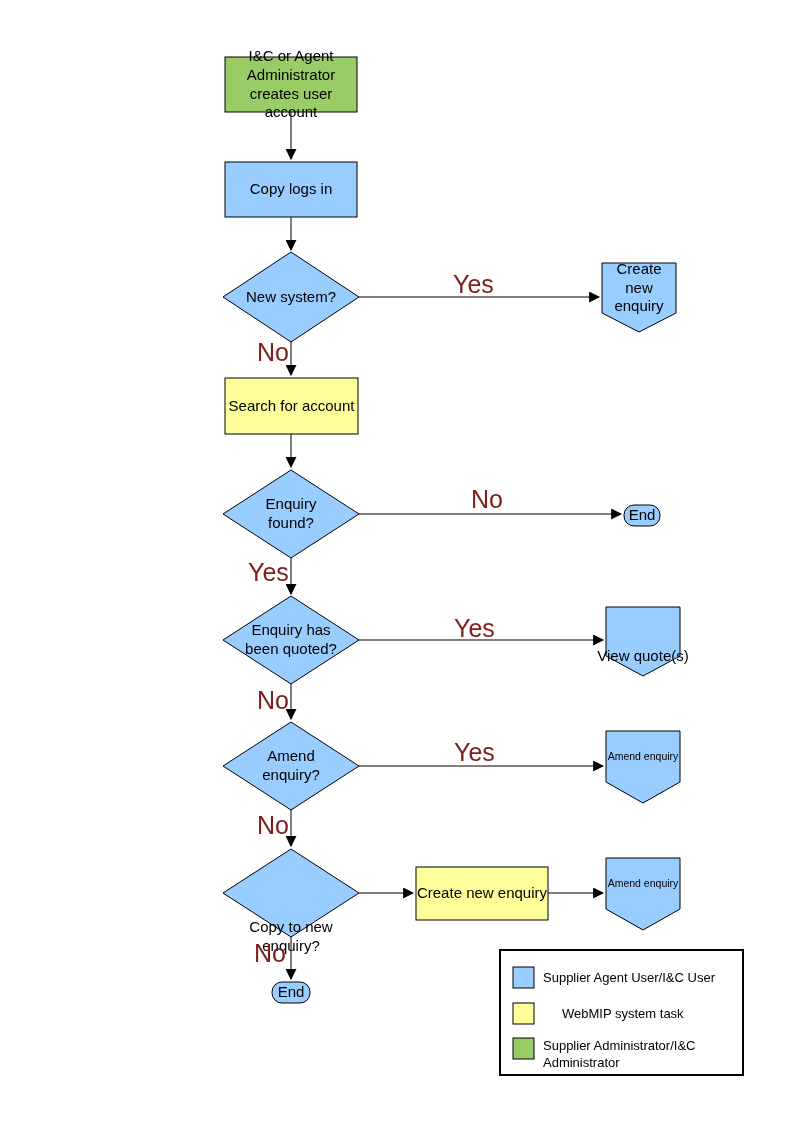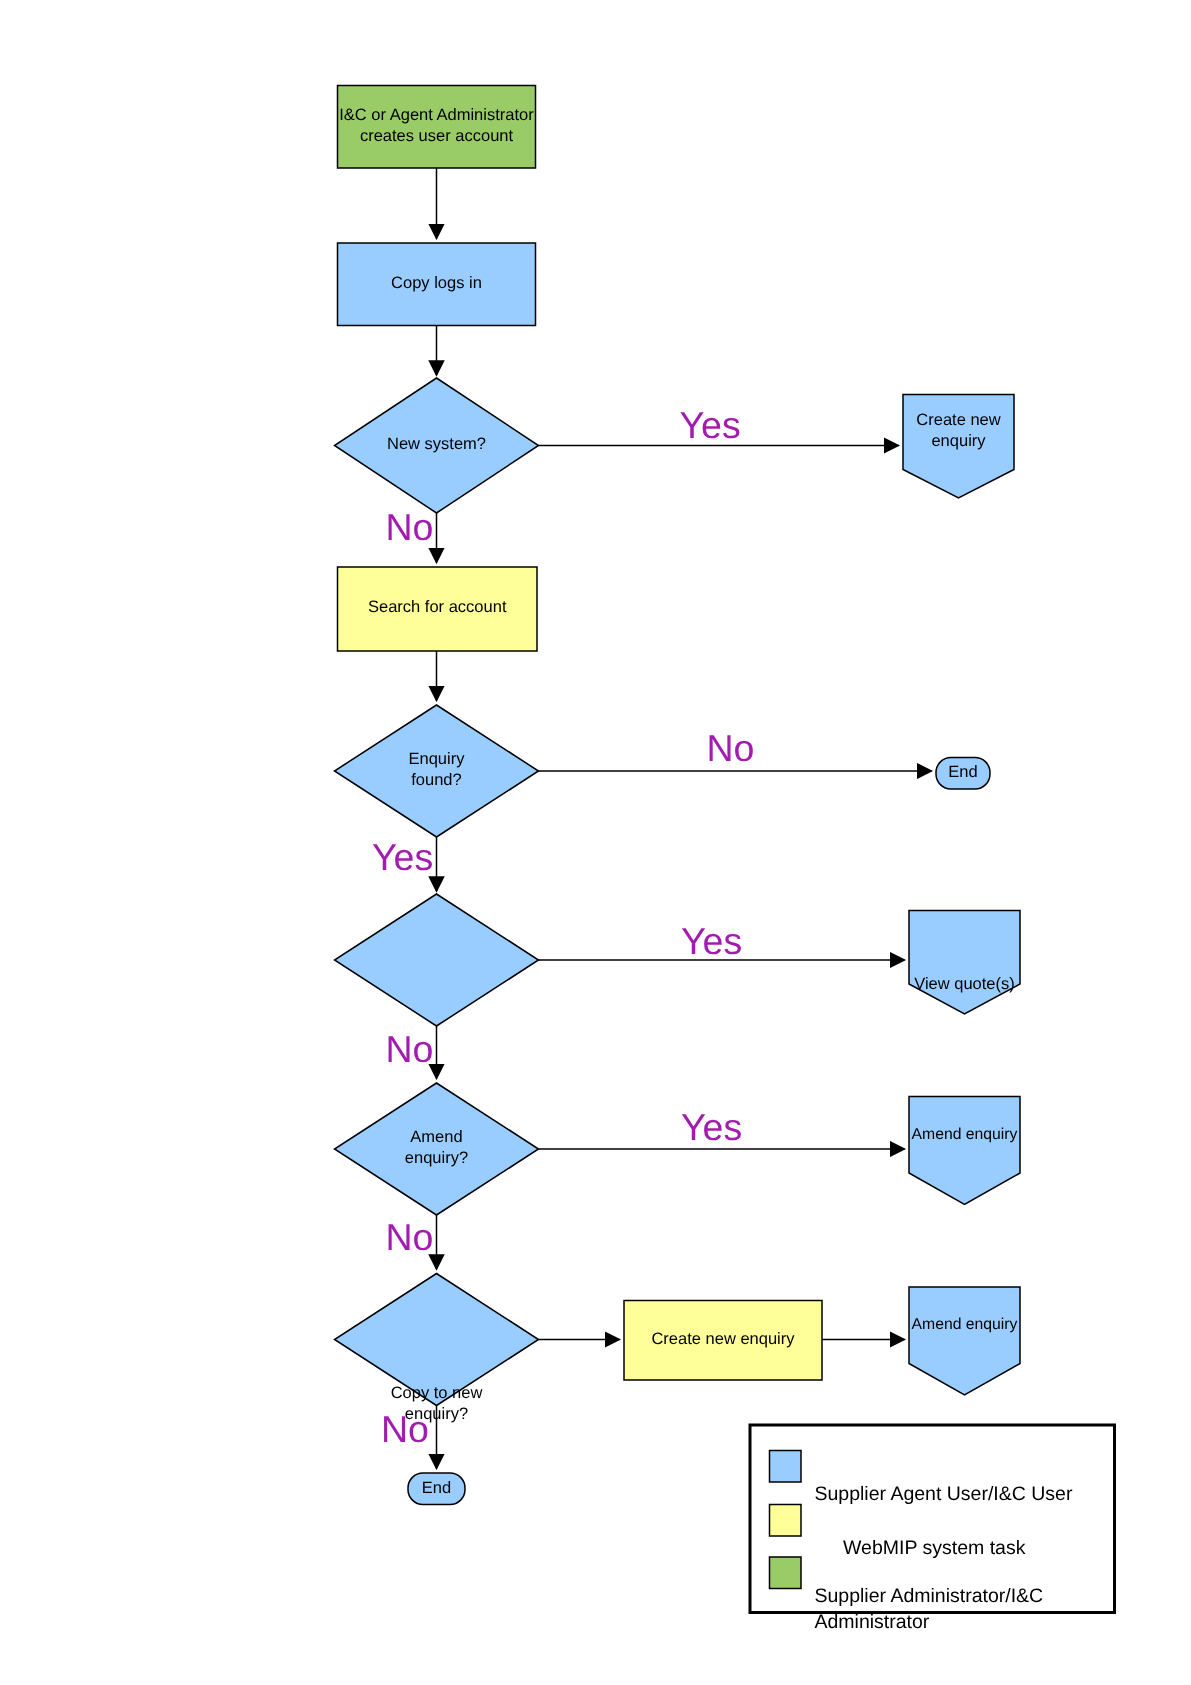--- a/index.html
+++ b/index.html
@@ -19,41 +19,40 @@
     position: absolute;
     left: 0;
     top: 0;
   }
   .node-label {
     position: absolute;
     display: flex;
     align-items: center;
     justify-content: center;
     text-align: center;
-    font-size: 11px;
+    font-size: 15px;
     line-height: 1.25;
     color: #000;
     white-space: pre-line;
     pointer-events: none;
   }
   .nowrap { white-space: nowrap; }
   .branch-label {
     position: absolute;
     font-size: 25px;
     line-height: 1;
-    color: #a21caf;
+    color: #7f1d1d;
     pointer-events: none;
   }
   .legend-label {
     position: absolute;
     font-size: 13px;
     line-height: 1.3;
     color: #000;
     pointer-events: none;
-    margin-top: 18px;
   }
 </style>
 </head>
 <body>
 
 <div class="page">
 
   <svg class="layer" width="794" height="1123" viewBox="0 0 794 1123">
     <defs>
       <marker id="arrow" viewBox="0 0 10 10" refX="9" refY="5" markerWidth="11" markerHeight="11" orient="auto">
@@ -103,20 +102,22 @@
   <div class="node-label" style="left:225px; top:57px; width:132px; height:55px;">I&amp;C or Agent Administrator
 creates user account</div>
   <div class="node-label" style="left:225px; top:162px; width:132px; height:55px;">Copy logs in</div>
   <div class="node-label" style="left:241px; top:252px; width:100px; height:90px;">New system?</div>
   <div class="node-label" style="left:602px; top:266px; width:74px; height:44px;">Create new
 enquiry</div>
   <div class="node-label" style="left:225px; top:378px; width:133px; height:56px;">Search for account</div>
   <div class="node-label" style="left:241px; top:470px; width:100px; height:88px;">Enquiry
 found?</div>
   <div class="node-label" style="left:624px; top:505px; width:36px; height:21px;">End</div>
+  <div class="node-label" style="left:241px; top:596px; width:100px; height:88px;">Enquiry has
+been quoted?</div>
   <div class="node-label nowrap" style="left:606px; top:607px; width:74px; height:49px;margin-top:25px;">View quote(s)</div>
   <div class="node-label" style="left:241px; top:722px; width:100px; height:88px;">Amend
 enquiry?</div>
   <div class="node-label nowrap" style="left:606px; top:731px; width:74px; height:51px; font-size:10.5px;">Amend enquiry</div>
   <div class="node-label" style="left:241px; top:893px; width:100px; height:88px;">Copy to new
 enquiry?</div>
   <div class="node-label" style="left:416px; top:867px; width:132px; height:53px;">Create new enquiry</div>
   <div class="node-label nowrap" style="left:606px; top:858px; width:74px; height:51px; font-size:10.5px;">Amend enquiry</div>
   <div class="node-label" style="left:272px; top:982px; width:38px; height:21px;">End</div>
 

